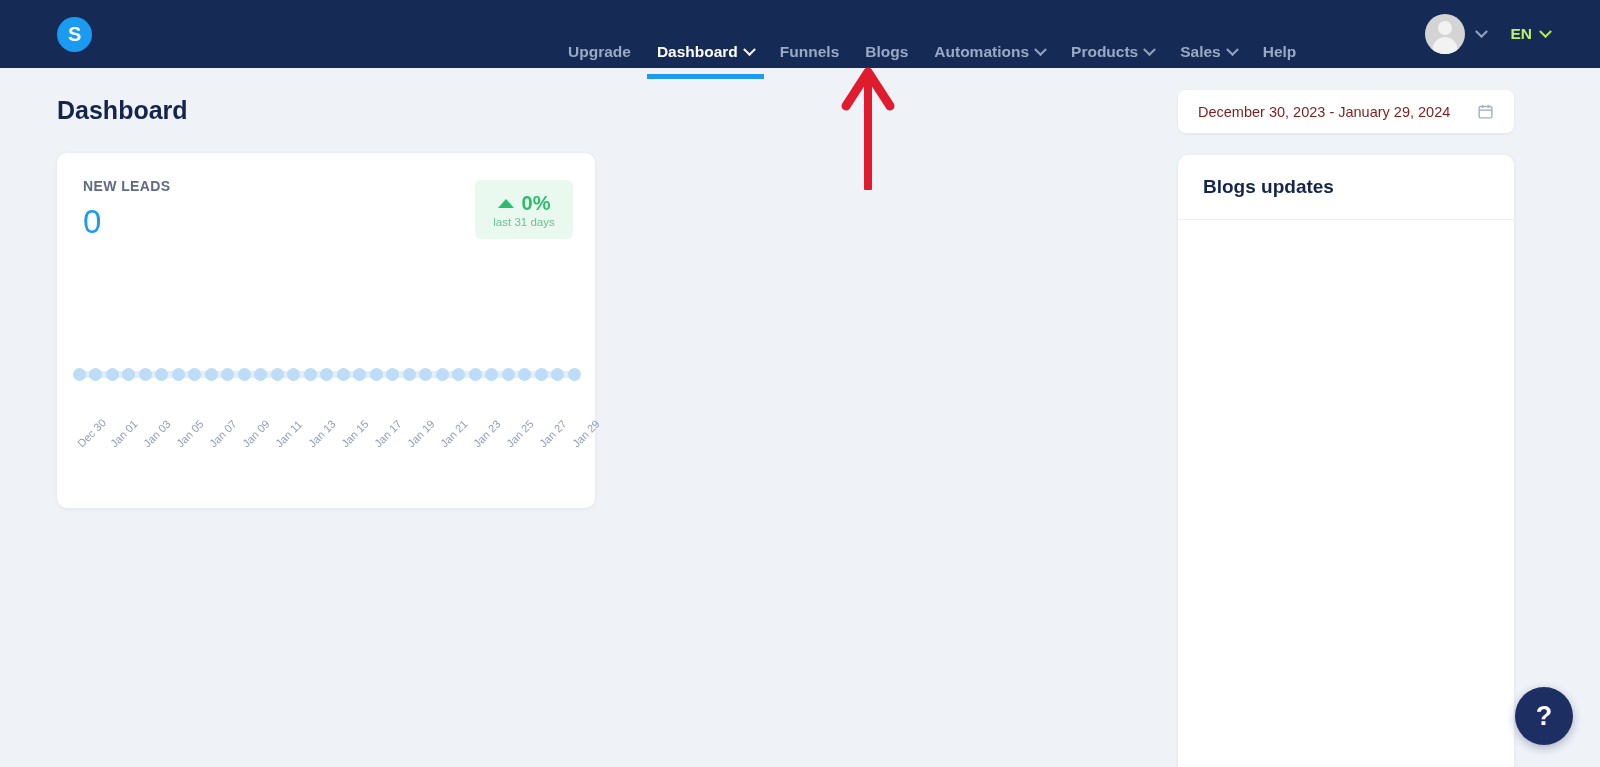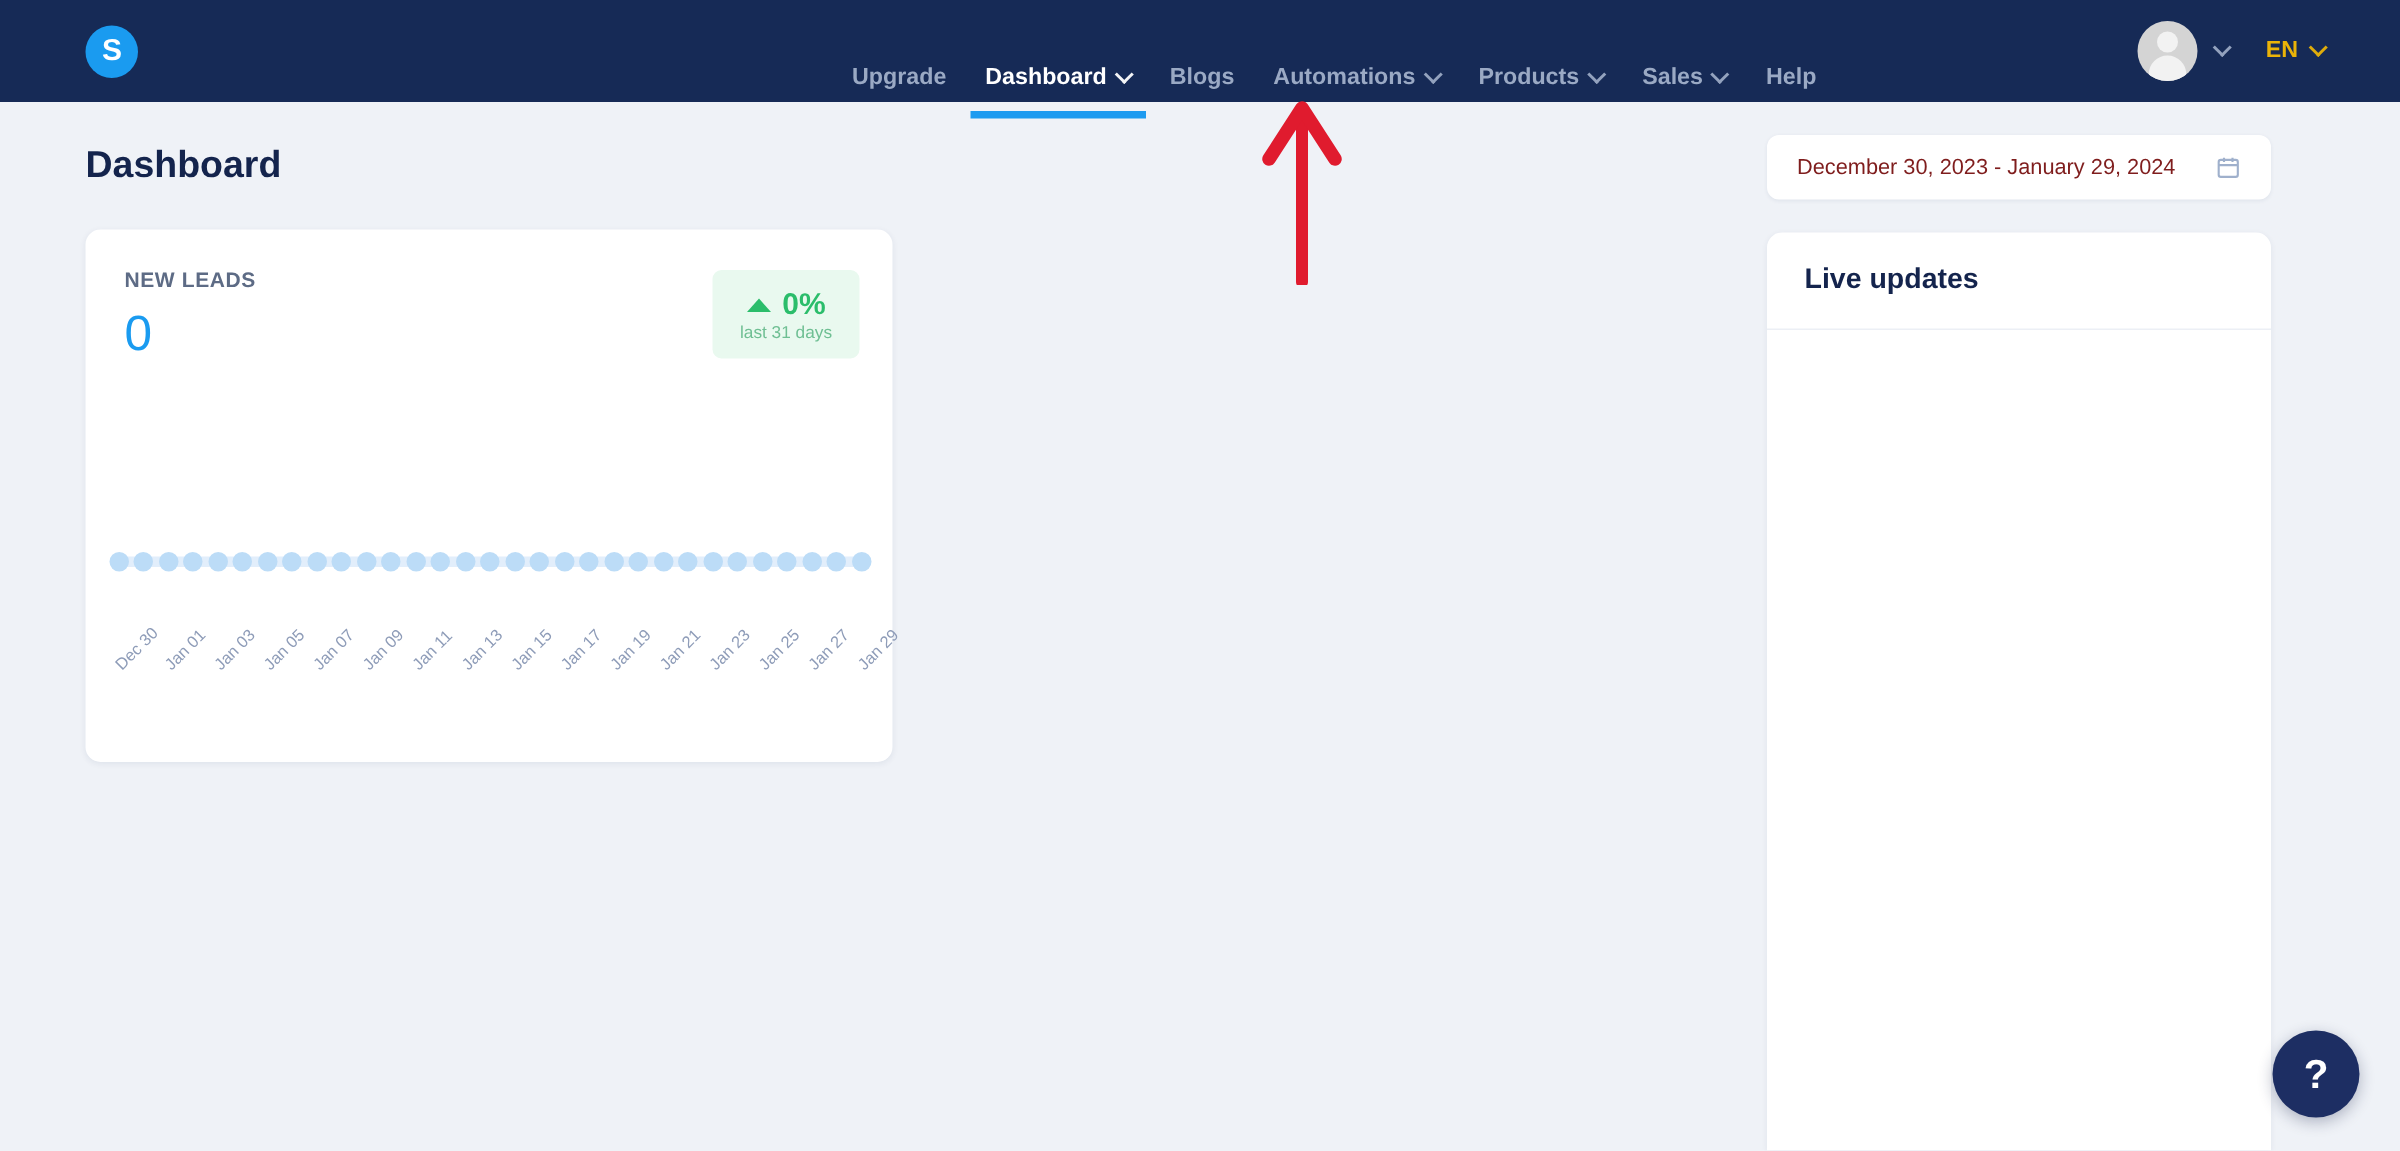--- a/index.html
+++ b/index.html
@@ -129,21 +129,21 @@
     width: 25px; height: 20px;
     border-radius: 13px 13px 0 0;
     background: #f2f2f2;
   }
 
   .lang {
     display: flex;
     align-items: center;
     gap: 9px;
     padding: 0 10px 0 14px;
-    color: #eab308;
+    color: #bef264;
     font-size: 15.5px;
     font-weight: bold;
     cursor: pointer;
   }
 
   
   .page-title {
     position: absolute;
     left: 57px;
     top: 96px;
@@ -336,20 +336,23 @@
     <div class="nav-item">
       <span>Upgrade</span>
     </div>
 
     <div class="nav-item active">
       <span>Dashboard</span>
       <span class="chev"></span>
     </div>
 
 
+    <div class="nav-item">
+      <span>Funnels</span>
+    </div>
 
 
     <div class="nav-item">
       <span>Blogs</span>
     </div>
 
     <div class="nav-item">
       <span>Automations</span>
       <span class="chev"></span>
     </div>
@@ -462,21 +465,21 @@
         <div class="xlabel" style="left: 447px; top: 0px;">Jan 25</div>
         <div class="xlabel" style="left: 480px; top: 0px;">Jan 27</div>
         <div class="xlabel" style="left: 513px; top: 0px;">Jan 29</div>
       </div>
   </div>
 
 </div>
 
 <div class="card-live">
   <div class="live-head">
-    <span class="live-title">Live updates</span>
+    <span class="live-title">Blogs updates</span>
   </div>
   <div class="live-body"></div>
 </div>
 
 <div class="fab-help">
   <span>?</span>
 </div>
 
 <div class="annot-arrow">
   <svg width="66" height="130" viewBox="0 0 66 130">

